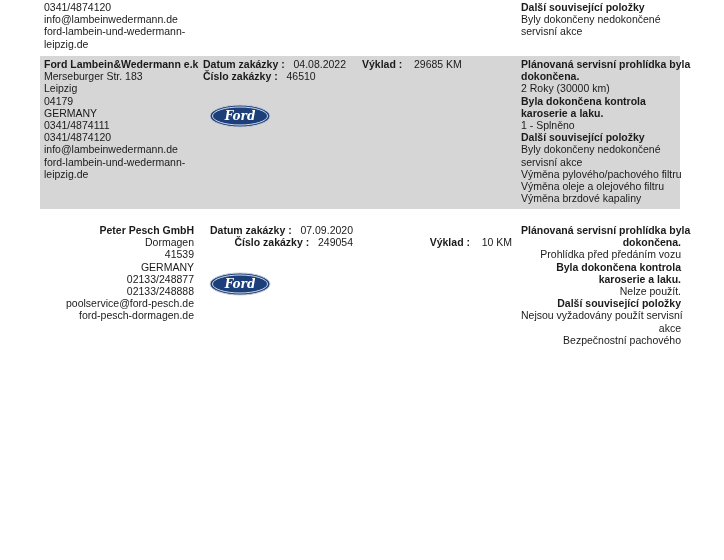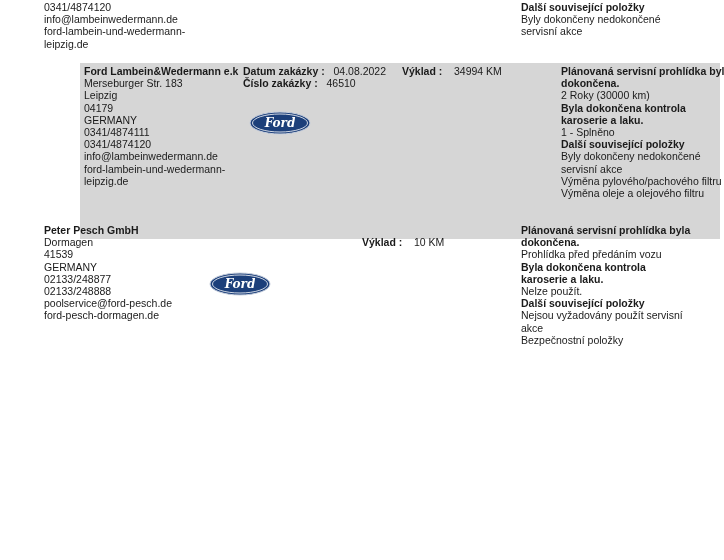--- a/index.html
+++ b/index.html
@@ -31,21 +31,21 @@
     <span class="line">ford-lambein-und-wedermann-</span>
     <span class="line">leipzig.de</span>
   </div>
   <div class="col col-service" style="top:1px;">
     <span class="line b">Další související položky</span>
     <span class="line">Byly dokončeny nedokončené</span>
     <span class="line">servisní akce</span>
   </div>
 </div>
 
-<div class="record shaded" style="top:63px;height:176px;margin-left:40px;">
+<div class="record shaded" style="top:56px;height:153px;">
   <div class="col col-dealer" style="top:2px;">
     <span class="line b">Ford Lambein&amp;Wedermann e.k</span>
     <span class="line">Merseburger Str. 183</span>
     <span class="line">Leipzig</span>
     <span class="line">04179</span>
     <span class="line">GERMANY</span>
     <span class="line">0341/4874111</span>
     <span class="line">0341/4874120</span>
     <span class="line">info@lambeinwedermann.de</span>
     <span class="line">ford-lambein-und-wedermann-</span>
@@ -61,48 +61,57 @@
   </div>
   <div class="ford-logo" style="left:169px;top:48px;">
     <svg width="62" height="24" viewBox="0 0 62 24">
       <ellipse cx="31" cy="12" rx="30" ry="11" fill="#1c3f7a" stroke="#c8d0de" stroke-width="1"></ellipse>
       <ellipse cx="31" cy="12" rx="27.5" ry="9" fill="none" stroke="#ffffff" stroke-width="0.8"></ellipse>
       <text x="31" y="16" text-anchor="middle" font-family="DejaVu Serif, serif" font-style="italic" font-weight="bold" font-size="12" fill="#ffffff">Ford</text>
     </svg>
   </div>
   <div class="col col-km" style="top:2px;">
     <span class="line pair">
-      <span class="lbl">Výklad :</span>&nbsp;&nbsp;&nbsp;&nbsp;<span>34994 KM</span>
+      <span class="lbl">Výklad :</span>&nbsp;&nbsp;&nbsp;&nbsp;<span>29685 KM</span>
     </span>
   </div>
   <div class="col col-service" style="top:2px;">
     <span class="line b">Plánovaná servisní prohlídka byla</span>
     <span class="line b">dokončena.</span>
     <span class="line">2 Roky (30000 km)</span>
     <span class="line b">Byla dokončena kontrola</span>
     <span class="line b">karoserie a laku.</span>
     <span class="line">1 - Splněno</span>
     <span class="line b">Další související položky</span>
     <span class="line">Byly dokončeny nedokončené</span>
     <span class="line">servisní akce</span>
     <span class="line">Výměna pylového/pachového filtru</span>
     <span class="line">Výměna oleje a olejového filtru</span>
+    <span class="line">Výměna brzdové kapaliny</span>
   </div>
 </div>
 
-<div class="record" style="top:223px;height:130px;">
+<div class="record" style="top:223px;height:130px;text-align:right;">
   <div class="col col-dealer" style="top:1px;">
     <span class="line b">Peter Pesch GmbH</span>
     <span class="line">Dormagen</span>
     <span class="line">41539</span>
     <span class="line">GERMANY</span>
     <span class="line">02133/248877</span>
     <span class="line">02133/248888</span>
     <span class="line">poolservice@ford-pesch.de</span>
     <span class="line">ford-pesch-dormagen.de</span>
+  </div>
+  <div class="col col-order" style="top:1px;">
+    <span class="line pair">
+      <span class="lbl">Datum zakázky :</span>&nbsp;&nbsp;&nbsp;<span>07.09.2020</span>
+    </span>
+    <span class="line pair">
+      <span class="lbl">Číslo zakázky :</span>&nbsp;&nbsp;&nbsp;<span>249054</span>
+    </span>
   </div>
   <div class="ford-logo" style="left:169px;top:49px;">
     <svg width="62" height="24" viewBox="0 0 62 24">
       <ellipse cx="31" cy="12" rx="30" ry="11" fill="#1c3f7a" stroke="#c8d0de" stroke-width="1"></ellipse>
       <ellipse cx="31" cy="12" rx="27.5" ry="9" fill="none" stroke="#ffffff" stroke-width="0.8"></ellipse>
       <text x="31" y="16" text-anchor="middle" font-family="DejaVu Serif, serif" font-style="italic" font-weight="bold" font-size="12" fill="#ffffff">Ford</text>
     </svg>
   </div>
   <div class="col col-km" style="top:1px;margin-top:12px;">
     <span class="line pair">
@@ -112,15 +121,15 @@
   <div class="col col-service" style="top:1px;">
     <span class="line b">Plánovaná servisní prohlídka byla</span>
     <span class="line b">dokončena.</span>
     <span class="line">Prohlídka před předáním vozu</span>
     <span class="line b">Byla dokončena kontrola</span>
     <span class="line b">karoserie a laku.</span>
     <span class="line">Nelze použít.</span>
     <span class="line b">Další související položky</span>
     <span class="line">Nejsou vyžadovány použít servisní</span>
     <span class="line">akce</span>
-    <span class="line">Bezpečnostní položky</span>
+    <span class="line">Bezpečnostní pachového</span>
   </div>
 </div>
 
 </body></html>

